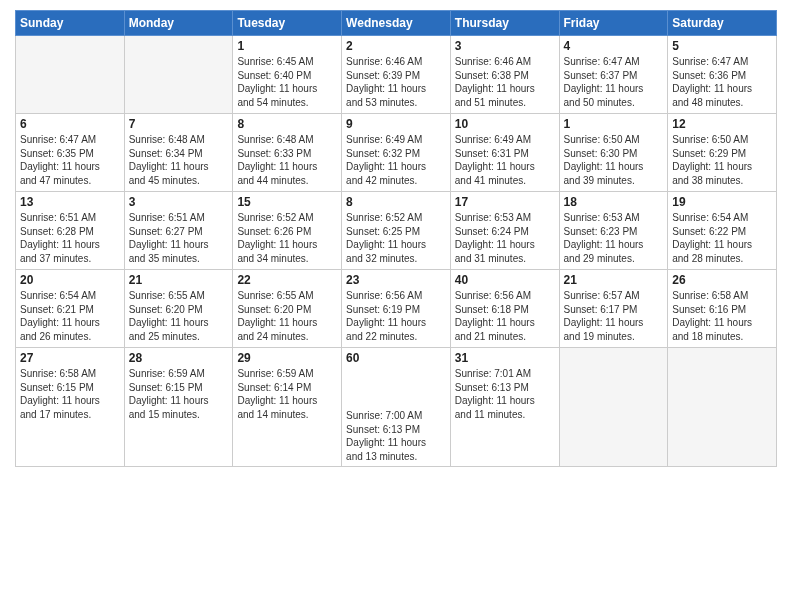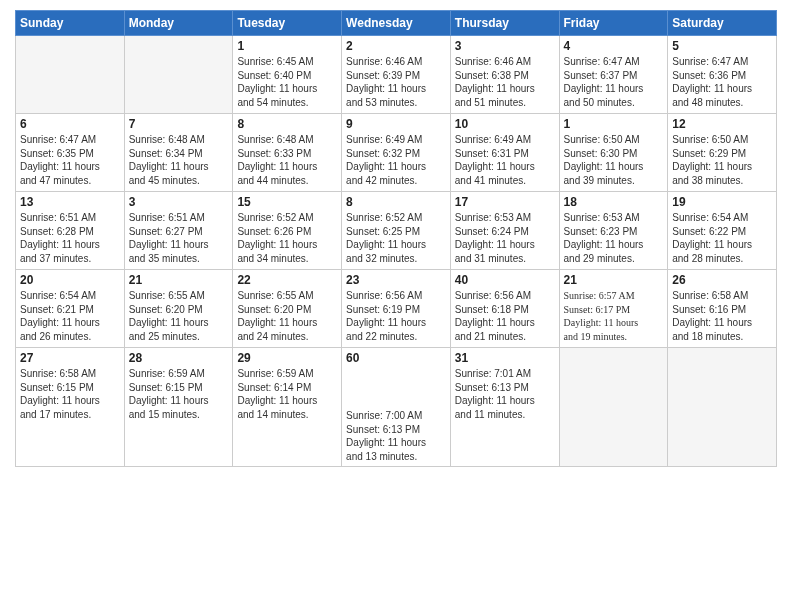--- a/index.html
+++ b/index.html
@@ -282,21 +282,21 @@
           </td>
           <td>
             <span class="day-num">40</span>
             <div class="day-info" style="white-space: pre-line;">Sunrise: 6:56 AM
 Sunset: 6:18 PM
 Daylight: 11 hours
 and 21 minutes.</div>
           </td>
           <td>
             <span class="day-num">21</span>
-            <div class="day-info" style="white-space: pre-line; font-family: Liberation Serif, serif;">Sunrise: 6:57 AM
+            <div class="day-info" style="white-space: pre-line;">Sunrise: 6:57 AM
 Sunset: 6:17 PM
 Daylight: 11 hours
 and 19 minutes.</div>
           </td>
           <td>
             <span class="day-num">26</span>
             <div class="day-info" style="white-space: pre-line;">Sunrise: 6:58 AM
 Sunset: 6:16 PM
 Daylight: 11 hours
 and 18 minutes.</div>

